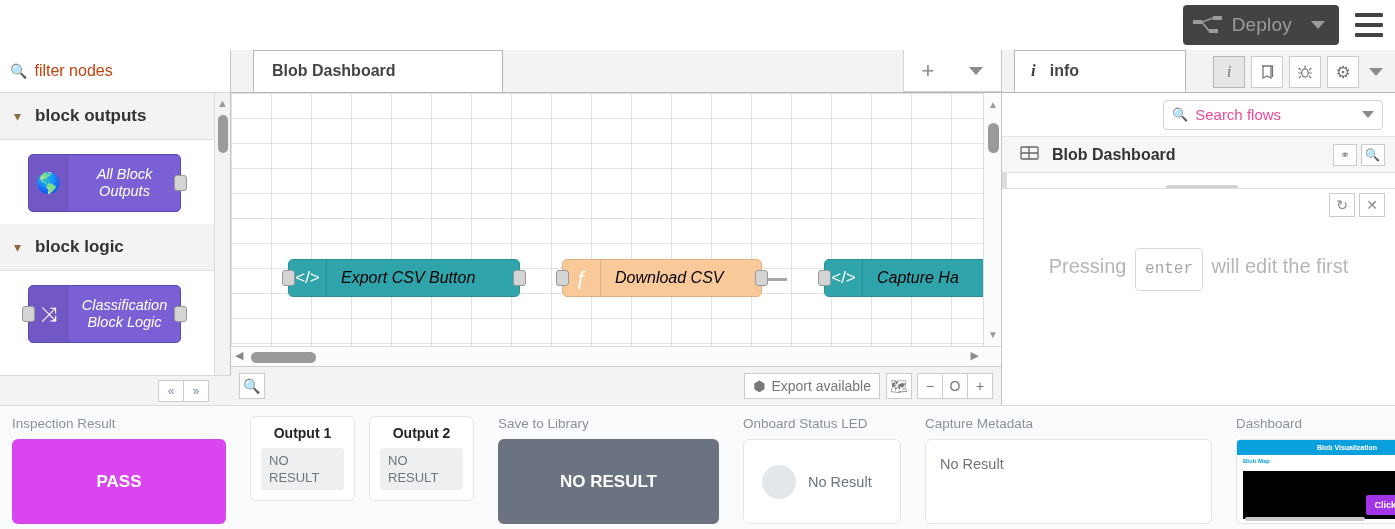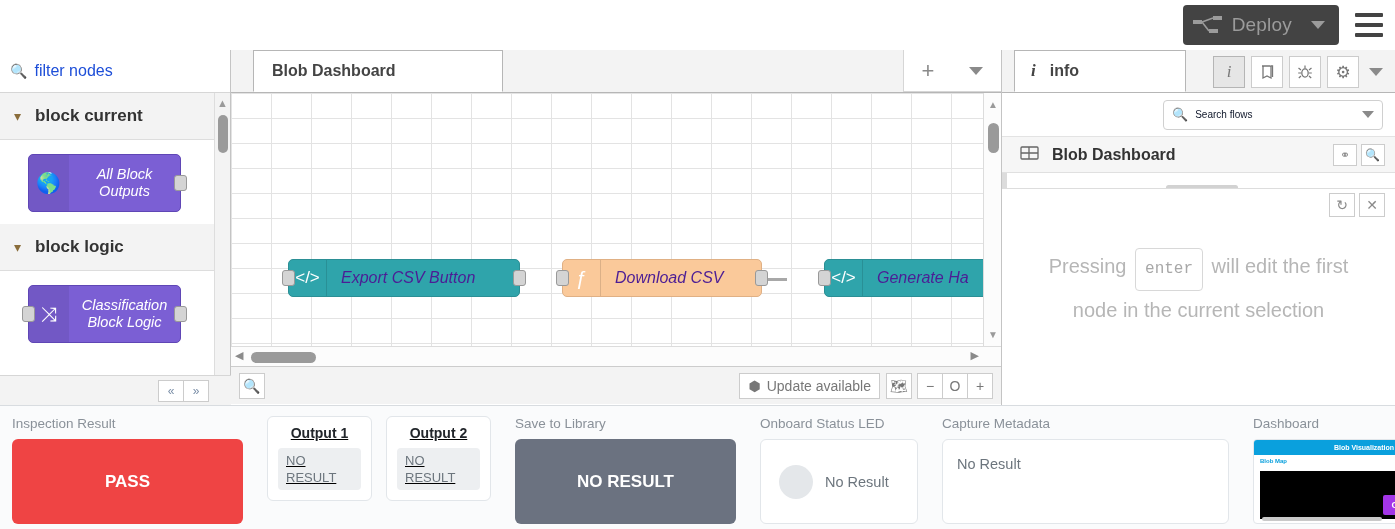--- a/index.html
+++ b/index.html
@@ -37,21 +37,21 @@
   
   .palette {
     position: absolute; left: 0; top: 50px; width: 231px; height: 355px;
     background: #f3f3f3; border-right: 1px solid #c4c4c4;
   }
   .palette-search {
     height: 43px; background: #fff; border-bottom: 1px solid #d6d6d6;
     display: flex; align-items: center; padding: 0 10px; gap: 7px;
   }
   .palette-search .mag { color: #9b9b9b; font-size: 14px; }
-  .palette-search .ph { color: #1d4ed8; font-size: 16px; }
+  .palette-search .ph { color: #c2410c; font-size: 16px; }
   .palette-body { position: relative; height: 312px; overflow: hidden; background: #fff; }
   .pal-cat {
     height: 47px; background: #f3f3f3; border-bottom: 1px solid #ddd;
     display: flex; align-items: center; gap: 14px; padding-left: 14px;
   }
   .pal-cat .chev { color: #8a6d3b; font-size: 14px; }
   .pal-cat .nm { font-size: 17px; font-weight: bold; color: #333; }
   .pal-group { background: #fff; padding: 14px 0 12px 28px; }
   .pnode {
     position: relative; width: 153px; height: 58px; border-radius: 5px;
@@ -129,21 +129,21 @@
   .fnode {
     position: absolute; height: 38px; border-radius: 5px;
     display: flex; align-items: center; border: 1px solid;
   }
   .fnode .ic {
     width: 38px; height: 100%; display: flex; align-items: center;
     justify-content: center; color: #fff; font-size: 17px;
     border-right: 1px solid rgba(0,0,0,.12); border-radius: 4px 0 0 4px;
   }
   .fnode .lbl {
-    padding: 0 14px; font-size: 16px; font-style: italic; color: #4c1d95;
+    padding: 0 14px; font-size: 16px; font-style: italic; color: #000000;
     white-space: nowrap;
   }
   .fnode.teal   { background: #2fa4ab; border-color: #2b8f95; }
   .fnode.orange { background: #fac99a; border-color: #e0b084; }
   .fnode.orange .ic { color: #fff; font-size: 20px; }
   .wire {
     position: absolute; height: 3px; background: #a8a8a8; top: 185px;
   }
   .canvas-vscroll {
     position: absolute; right: 0; top: 0; width: 18px; height: 253px;
@@ -211,21 +211,21 @@
   }
   .sb-searchrow {
     height: 44px; display: flex; align-items: center; justify-content: flex-end;
     padding-right: 12px; border-bottom: 1px solid #e3e3e3;
   }
   .sb-search {
     width: 220px; height: 30px; border: 1px solid #d0d0d0; border-radius: 4px;
     display: flex; align-items: center; gap: 7px; padding: 0 8px; background: #fff;
   }
   .sb-search .mag { color: #8a8a8a; font-size: 13px; }
-  .sb-search .ph { color: #0f172a; font-size: 10px; flex: 1; }
+  .sb-search .ph { color: #ec4899; font-size: 15px; flex: 1; }
   .sb-search .dc {
     width: 0; height: 0; border-left: 6px solid transparent;
     border-right: 6px solid transparent; border-top: 7px solid #8a8a8a;
   }
   .sb-flowrow {
     position: relative; height: 36px; background: #f6f6f6;
     border-bottom: 1px solid #e0e0e0; display: flex; align-items: center;
     gap: 12px; padding: 0 10px 0 18px;
   }
   .sb-flowrow .fi { color: #666; font-size: 15px; }
@@ -270,23 +270,23 @@
     display: flex; align-items: flex-start; padding: 10px 0 0 0;
   }
   .bcell { padding: 0 12px; display: flex; flex-direction: column; }
   .bcell > .cap {
     font-size: 13.5px; color: #8a9199; margin-bottom: 8px; white-space: nowrap;
   }
   .big-btn {
     border-radius: 6px; display: flex; align-items: center; justify-content: center;
     color: #fff; font-weight: bold; font-size: 17px; cursor: pointer;
   }
-  .big-btn.pass { width: 231px; height: 85px; background: #ef4444; }
+  .big-btn.pass { width: 214px; height: 85px; background: #d946ef; }
   .big-btn.noresult { width: 221px; height: 85px; background: #6b7280; }
-  .io-wrap { display: flex; gap: 14px; text-decoration: underline; }
+  .io-wrap { display: flex; gap: 14px; }
   .io-card {
     width: 105px; height: 85px; background: #fff; border: 1px solid #e2e6ea;
     border-radius: 6px; padding: 8px 10px 0; display: flex; flex-direction: column;
     align-items: center;
   }
   .io-card .t { font-size: 14px; font-weight: bold; color: #22262b; margin-bottom: 7px; }
   .io-card .v {
     background: #edeff1; border-radius: 4px; color: #6c757d; font-size: 13px;
     line-height: 17px; padding: 4px 8px; width: 100%;
   }
@@ -348,21 +348,21 @@
 
   <div class="palette">
     <div class="palette-search">
       <span class="mag">🔍</span>
       <span class="ph">filter nodes</span>
     </div>
 
     <div class="palette-body">
       <div class="pal-cat">
         <span class="chev">▾</span>
-        <span class="nm">block current</span>
+        <span class="nm">block outputs</span>
       </div>
       <div class="pal-group">
         <div class="pnode">
           <span class="ic">🌎</span>
           <span class="lbl">All Block Outputs</span>
           <span class="port out"></span>
         </div>
       </div>
 
       <div class="pal-cat">
@@ -415,21 +415,21 @@
 
       <div class="fnode orange" style="left:331px; top:166px; width:200px;">
         <span class="ic">ƒ</span>
         <span class="lbl">Download CSV</span>
         <span class="port in"></span>
         <span class="port out"></span>
       </div>
 
       <div class="fnode teal" style="left:593px; top:166px; width:190px;">
         <span class="ic">&lt;/&gt;</span>
-        <span class="lbl">Generate Ha</span>
+        <span class="lbl">Capture Ha</span>
         <span class="port in"></span>
       </div>
 
       <div class="canvas-vscroll">
         <div class="tri" style="top:6px;">▲</div>
         <div class="thumb"></div>
         <div class="tri" style="bottom:6px;">▼</div>
       </div>
     </div>
 
@@ -437,21 +437,21 @@
       <div class="tri" style="left:4px;">◀</div>
       <div class="thumb"></div>
       <div class="tri" style="right:22px;">▶</div>
     </div>
 
     <div class="editor-footer">
       <div class="ef-btn">🔍</div>
       <div class="ef-right">
         <div class="ef-update">
           <span>⬢</span>
-          <span>Update available</span>
+          <span>Export available</span>
         </div>
         <div class="ef-btn">🗺</div>
         <div class="ef-zoom">
           <div class="ef-btn">−</div>
           <div class="ef-btn">O</div>
           <div class="ef-btn">+</div>
         </div>
       </div>
     </div>
   </div>
@@ -513,21 +513,20 @@
     <div class="sb-overlay">
       <div class="ov-buttons">
         <div>↻</div>
         <div>✕</div>
       </div>
       <div class="sb-hint">
         <span>Pressing</span>
         <span class="kbd">enter</span>
         <span>will edit the first</span>
         <br>
-        <span>node in the current selection</span>
       </div>
     </div>
   </div>
 
   <div class="bottom">
 
     <div class="bcell">
       <span class="cap">Inspection Result</span>
       <div class="big-btn pass">PASS</div>
     </div>

